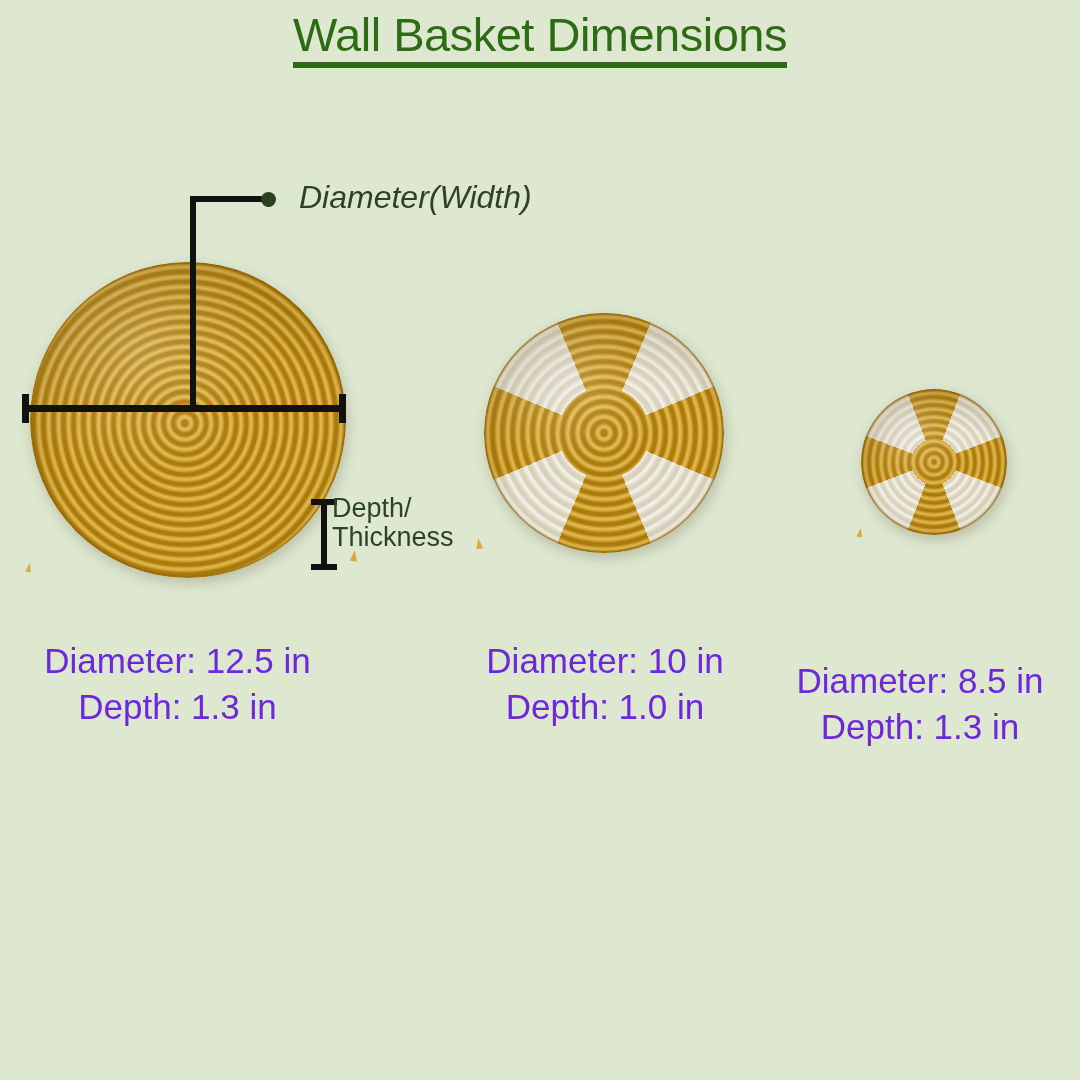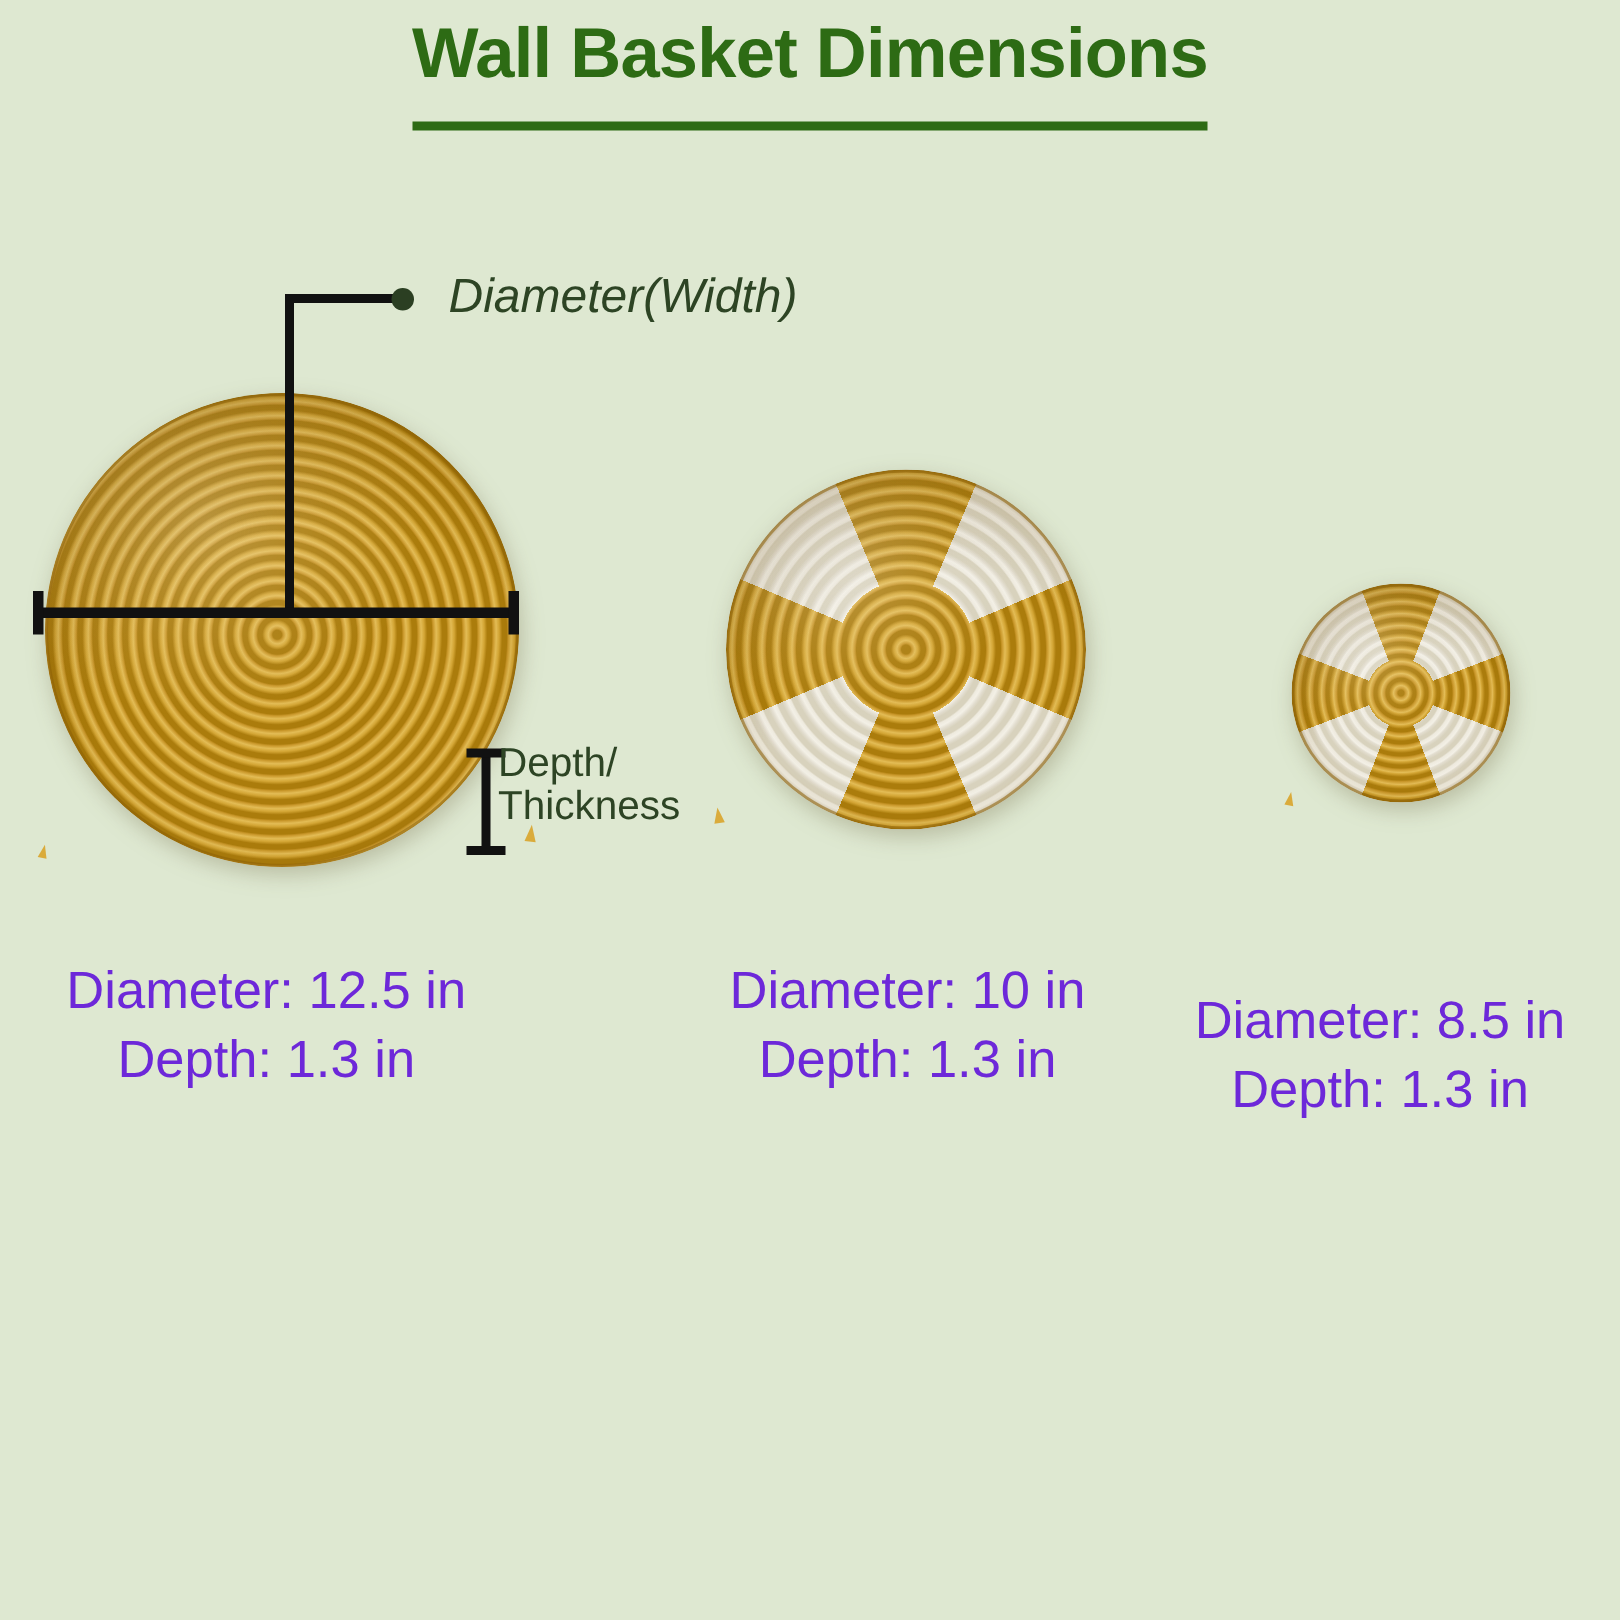--- a/index.html
+++ b/index.html
@@ -26,24 +26,24 @@
     position: absolute;
     top: 8px;
     left: 0;
     width: 1080px;
     text-align: center;
   }
   .title {
     display: inline-block;
     font-family: "Liberation Sans", sans-serif;
     font-size: 47px;
-    font-weight: bold;
+    font-weight: normal;
     color: #2d6b14;
     letter-spacing: -0.5px;
-    padding-bottom: 19px;
+    padding-bottom: 0;
     border-bottom: 6px solid #2d6b14;
     line-height: 1.15;
   }
 
   
   .basket {
     position: absolute;
     border-radius: 50%;
     overflow: hidden;
     filter: drop-shadow(2px 5px 7px rgba(90,80,40,0.28));
@@ -232,18 +232,18 @@
   <div class="dim-line" style="left:321px; top:501px; width:6px; height:69px;"></div>
   <div class="dim-line" style="left:311px; top:499px; width:26px; height:6px;"></div>
   <div class="dim-line" style="left:311px; top:564px; width:26px; height:6px;"></div>
   <div class="ann-label small" style="left:332px; top:494px;">Depth/
 Thickness</div>
 
   <div class="caption" style="left:0px; top:638px; width:355px;">Diameter: 12.5 in
 Depth: 1.3 in</div>
 
   <div class="caption" style="left:430px; top:638px; width:350px;">Diameter: 10 in
-Depth: 1.3 in</div>
+Depth: 1.0 in</div>
 
   <div class="caption" style="left:760px; top:638px; width:320px;margin-top:20px;">Diameter: 8.5 in
 Depth: 1.3 in</div>
 
 </div>
 
 </body></html>

